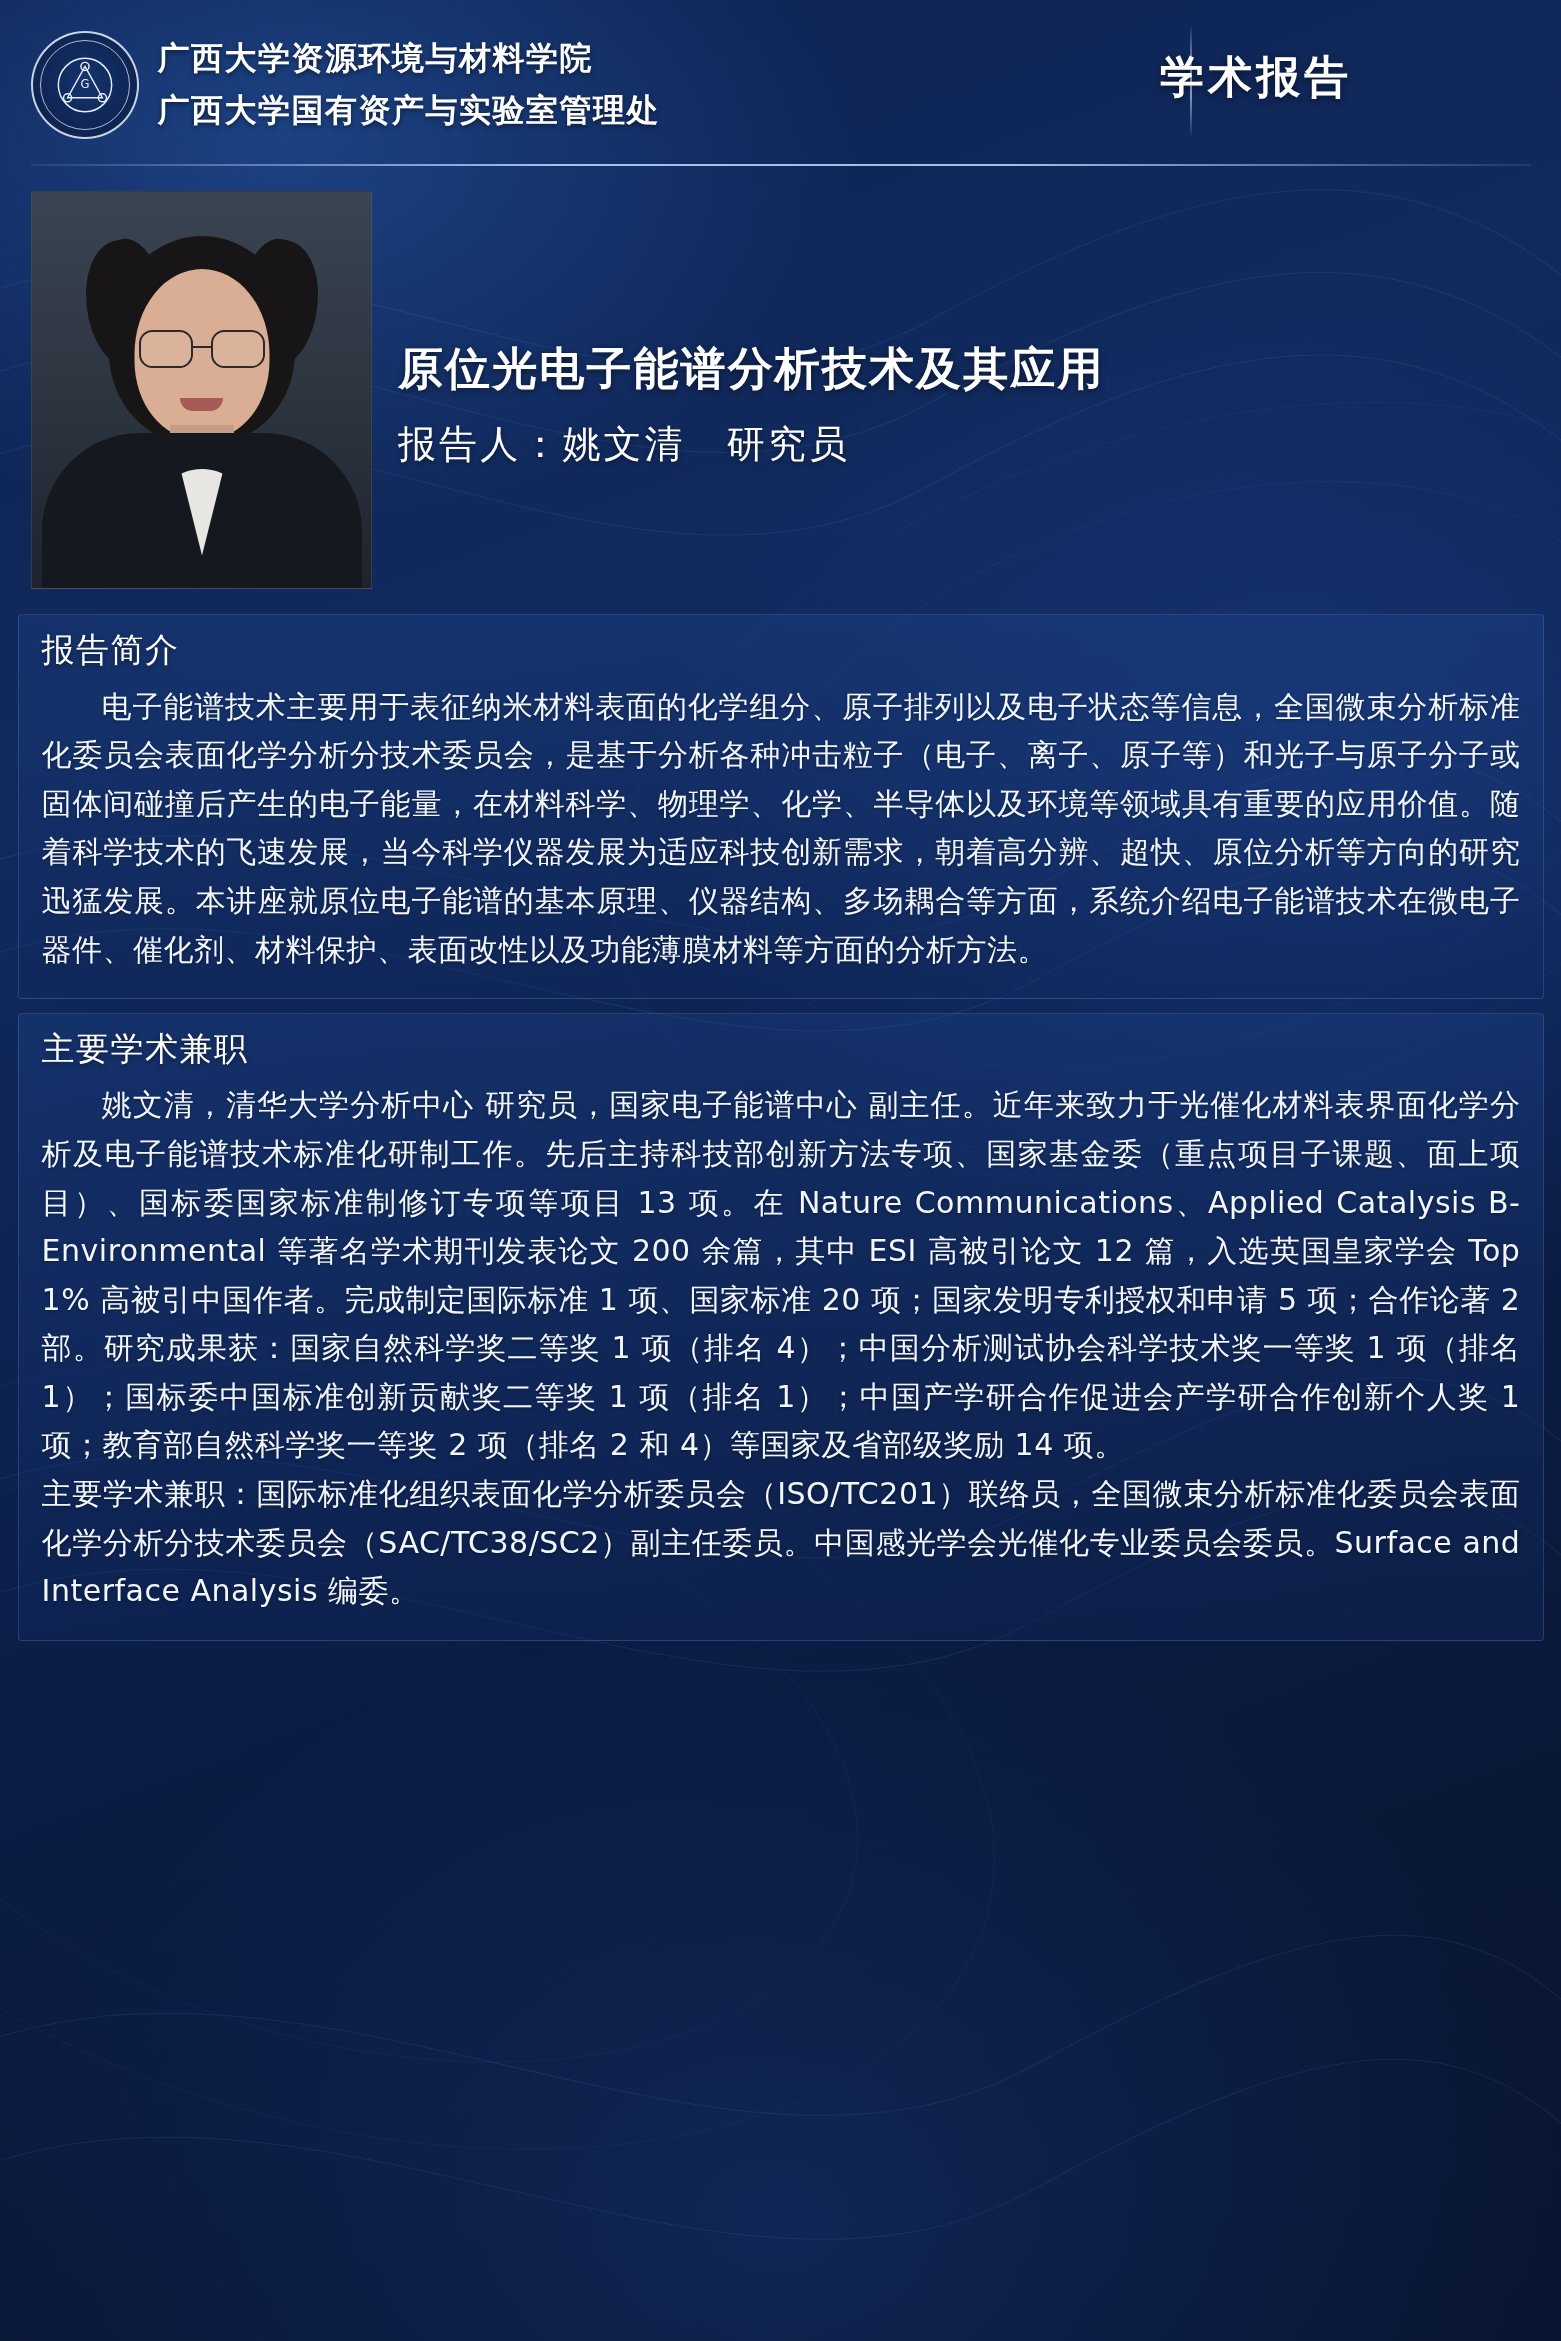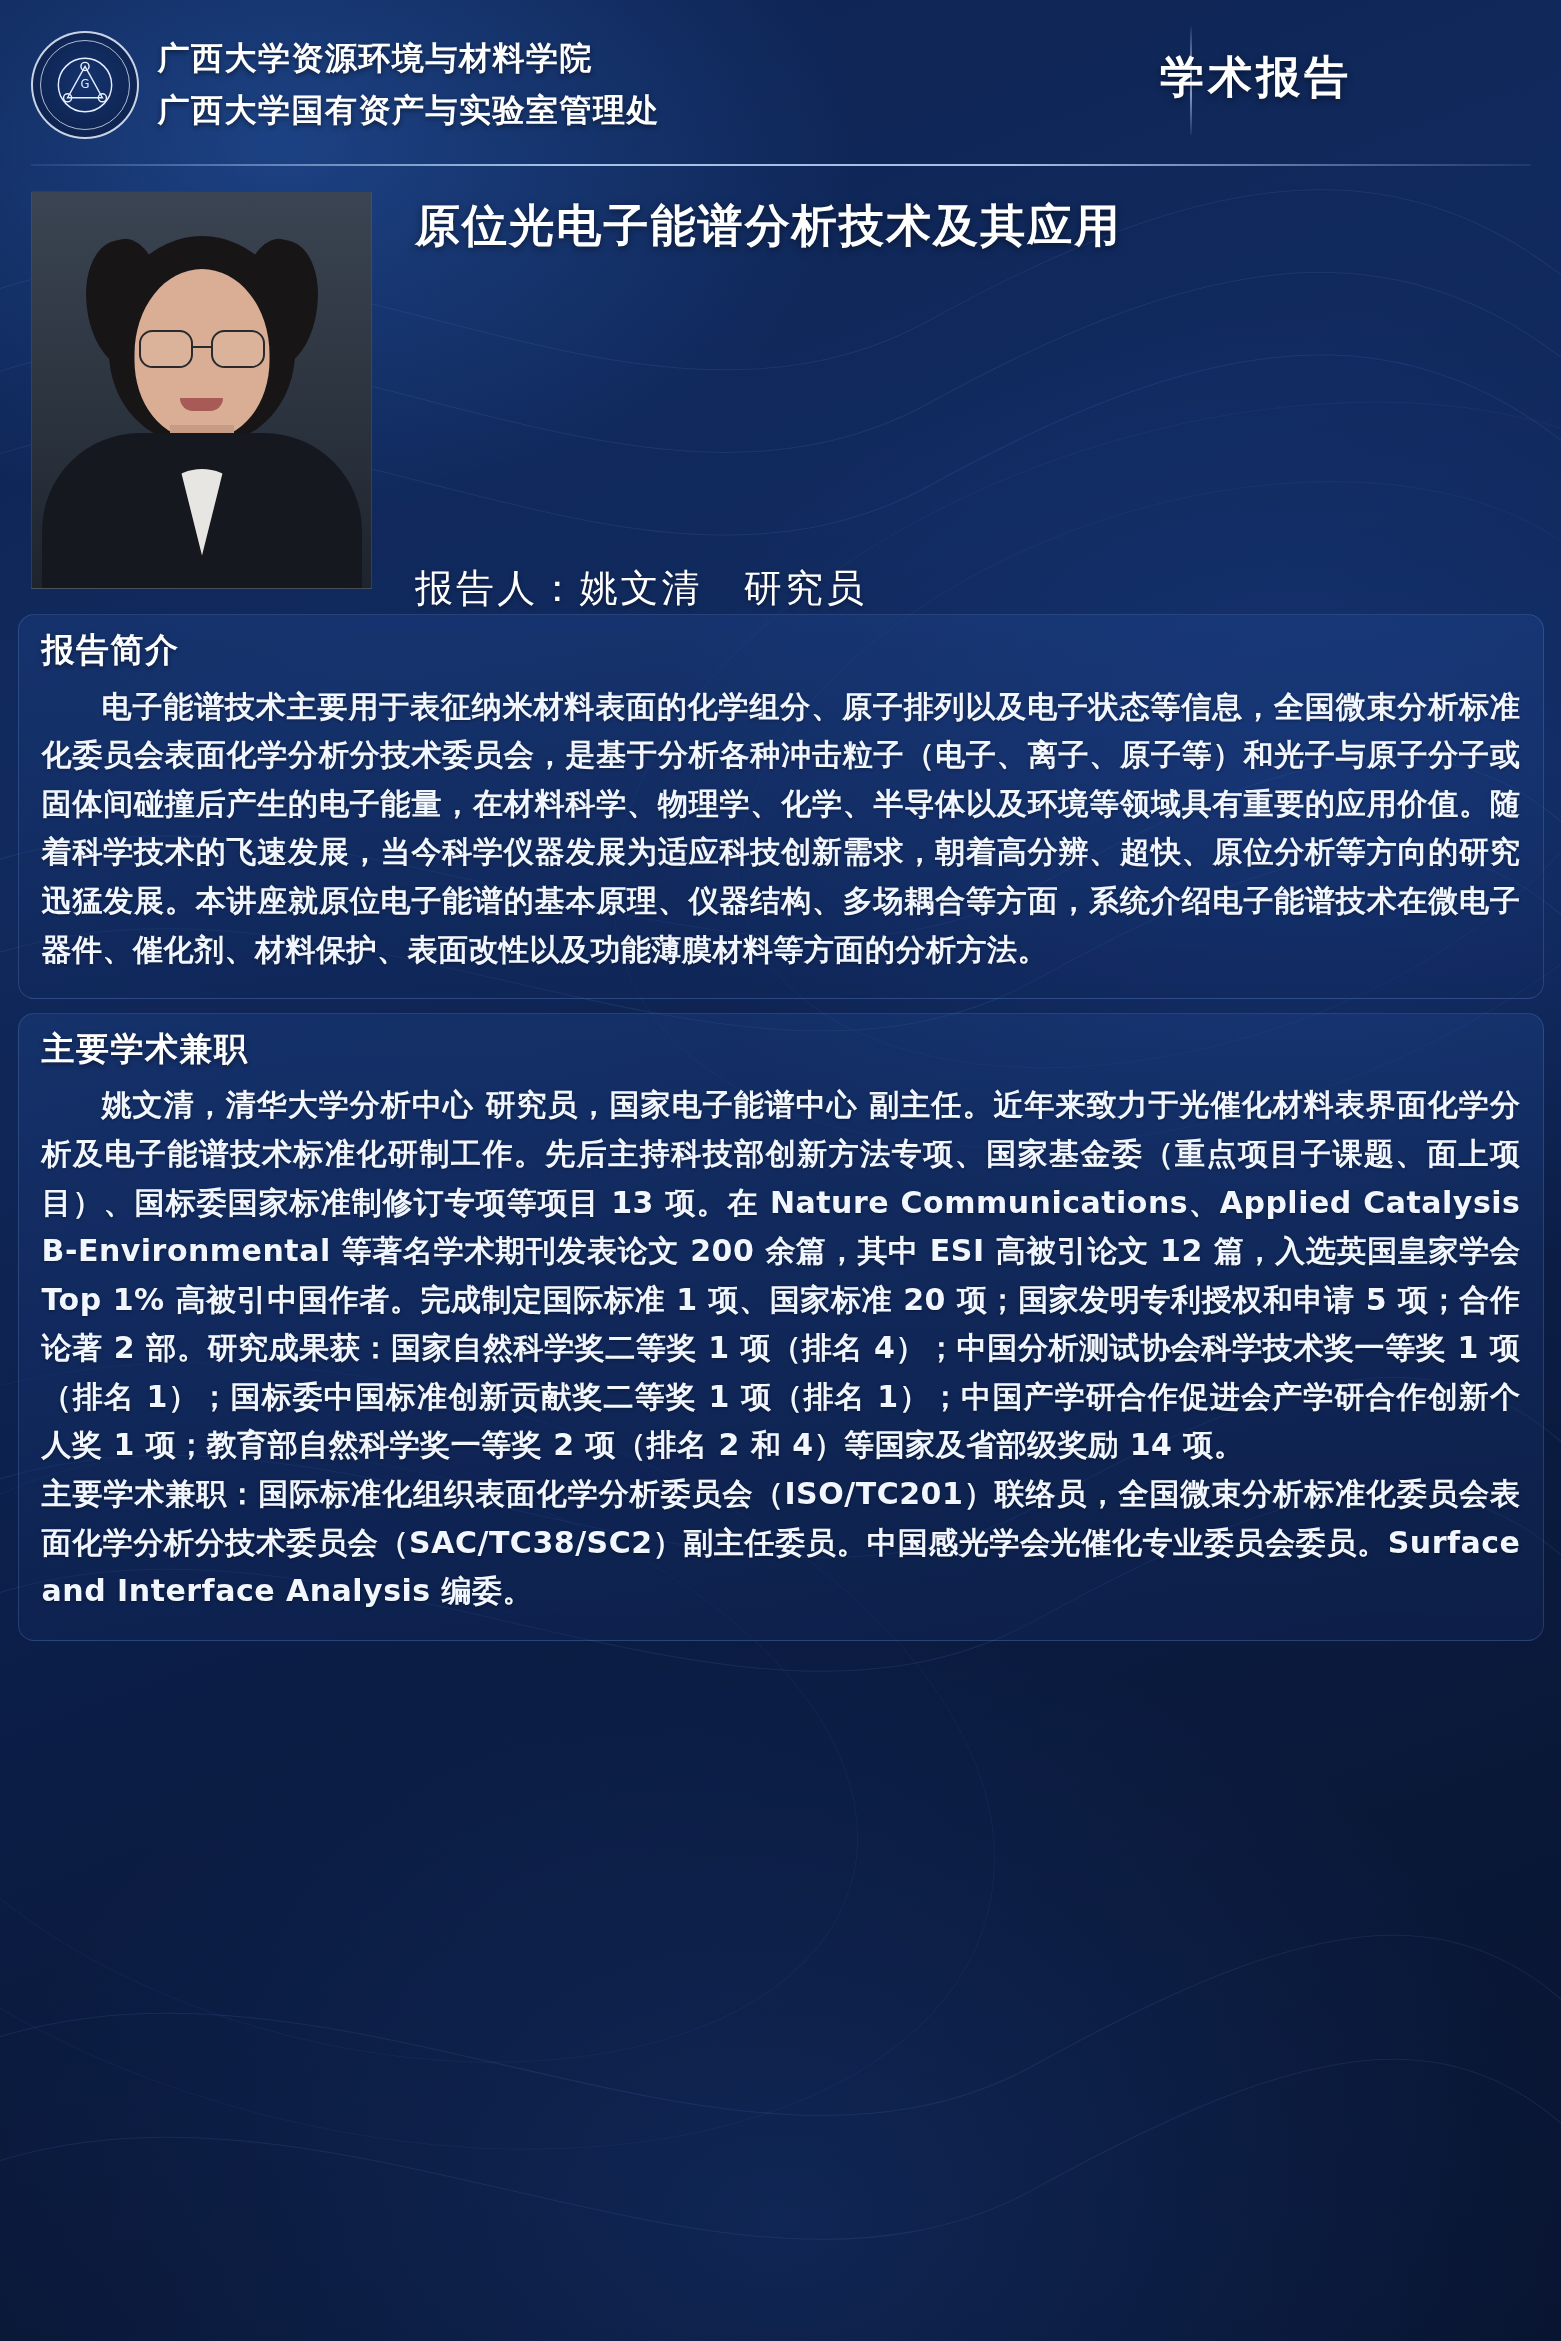--- a/index.html
+++ b/index.html
@@ -173,24 +173,24 @@
     background: #e8e6e2;
   }
   .p-lapel-l, .p-lapel-r {
     position: absolute; bottom: 0; width: 88px; height: 129px; background: #15181f;
   }
   .p-lapel-l { left: 50%; margin-left: -96px; transform: skewX(14deg); }
   .p-lapel-r { left: 50%; margin-left: 8.3px; transform: skewX(-14deg); }
 
   .speaker-info {
     flex: 1;
-    padding-left: 43px;
+    padding-left: 26px;
     display: flex;
     flex-direction: column;
-    justify-content: space-between;
+    justify-content: center;
     gap: 20px;
     padding-top: 5.2px;
   }
   .talk-title {
     color: #ffffff;
     font-family: "DejaVu Sans", sans-serif;
     font-weight: bold;
     font-size: 45px;
     letter-spacing: 2.1px;
     text-shadow: 0 2.1px 7.2px rgba(0,0,0,0.5);
@@ -202,25 +202,24 @@
     font-size: 38px;
     letter-spacing: 3.1px;
     white-space: nowrap;
     text-shadow: 0 1.5px 5.2px rgba(0,0,0,0.45);
   }
 
   
   .panel {
     position: relative;
     margin: 0 17.6px 13.4px 17.6px;
-    border-radius: 16px;
+    border-radius: 4px;
     background: linear-gradient(180deg, rgba(35,75,150,0.30), rgba(18,42,95,0.35));
     border: 0.5px solid rgba(150,190,255,0.18);
     padding: 13.4px 23px 24px 23px;
-    font-weight: bold;
   }
   .panel-title {
     color: #ffffff;
     font-family: "DejaVu Sans", sans-serif;
     font-size: 33px;
     letter-spacing: 1.5px;
     margin-bottom: 9.3px;
     text-shadow: 0 1.5px 5.2px rgba(0,0,0,0.45);
   }
   .panel-body p {

